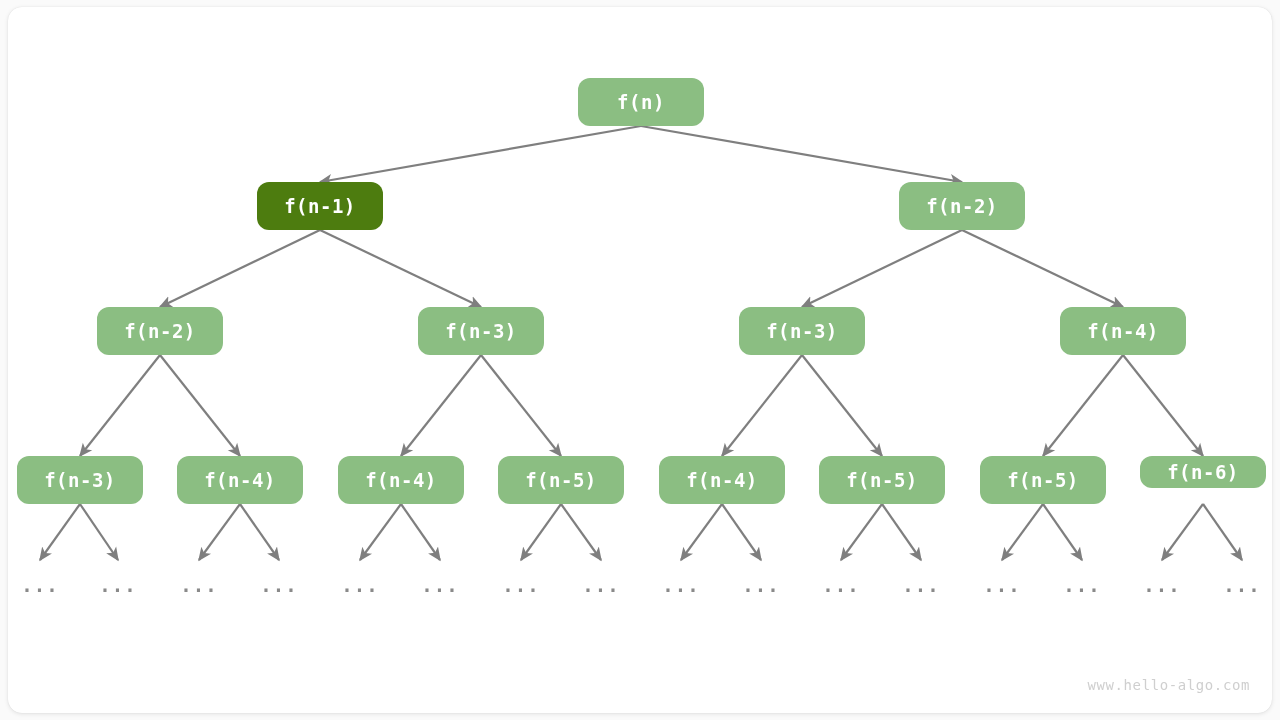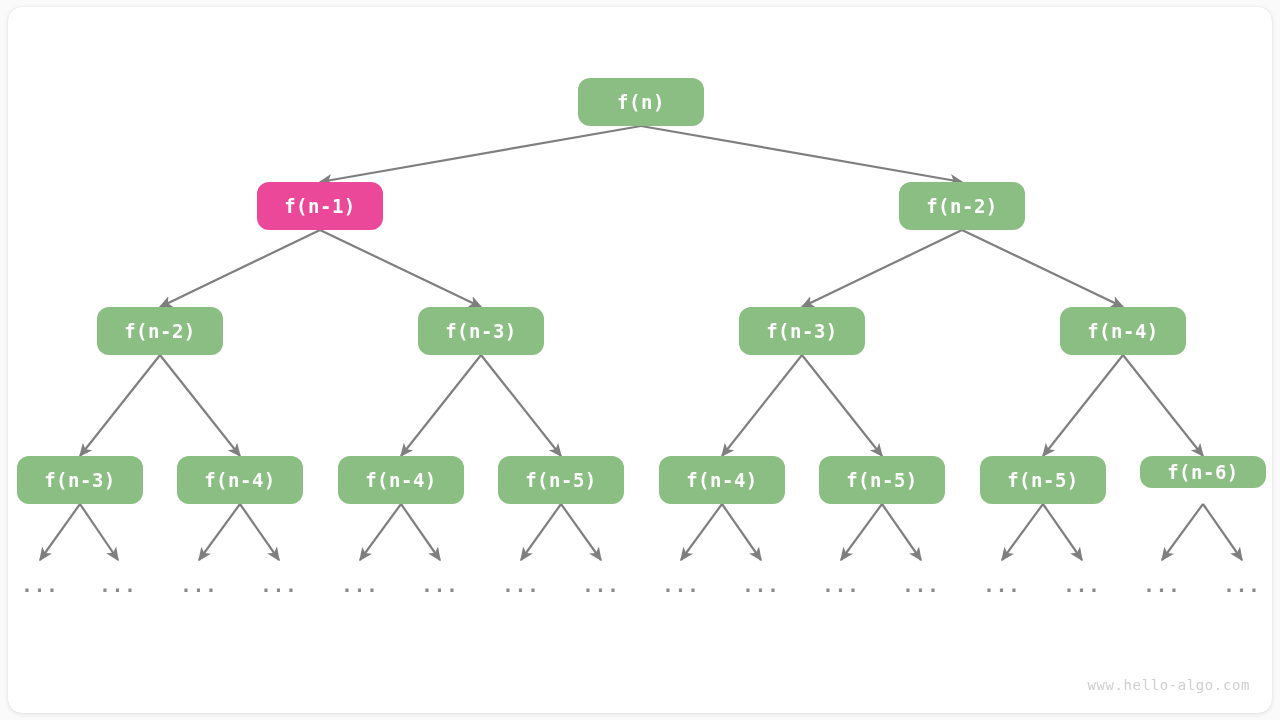--- a/index.html
+++ b/index.html
@@ -116,21 +116,21 @@
       <line x1="882" y1="504" x2="841" y2="560" stroke="#7F7F7F" stroke-width="2.2" stroke-linecap="butt" marker-end="url(#arrowhead)"></line>
       <line x1="882" y1="504" x2="921" y2="560" stroke="#7F7F7F" stroke-width="2.2" stroke-linecap="butt" marker-end="url(#arrowhead)"></line>
       <line x1="1043" y1="504" x2="1002" y2="560" stroke="#7F7F7F" stroke-width="2.2" stroke-linecap="butt" marker-end="url(#arrowhead)"></line>
       <line x1="1043" y1="504" x2="1082" y2="560" stroke="#7F7F7F" stroke-width="2.2" stroke-linecap="butt" marker-end="url(#arrowhead)"></line>
       <line x1="1203" y1="504" x2="1162" y2="560" stroke="#7F7F7F" stroke-width="2.2" stroke-linecap="butt" marker-end="url(#arrowhead)"></line>
       <line x1="1203" y1="504" x2="1242" y2="560" stroke="#7F7F7F" stroke-width="2.2" stroke-linecap="butt" marker-end="url(#arrowhead)"></line>
     </svg>
 
   <div id="nodes-layer">
       <div class="node" style="left: 578px; top: 78px; width: 126px; height: 48px; background: rgb(139, 190, 130); color: rgb(255, 255, 255);">f(n)</div>
-      <div class="node" style="left: 257px; top: 182px; width: 126px; height: 48px; background: #ec4899; color: rgb(255, 255, 255);">f(n-1)</div>
+      <div class="node" style="left: 257px; top: 182px; width: 126px; height: 48px; background: #4d7c0f; color: rgb(255, 255, 255);">f(n-1)</div>
       <div class="node" style="left: 899px; top: 182px; width: 126px; height: 48px; background: rgb(139, 190, 130); color: rgb(255, 255, 255);">f(n-2)</div>
       <div class="node" style="left: 97px; top: 307px; width: 126px; height: 48px; background: rgb(139, 190, 130); color: rgb(255, 255, 255);">f(n-2)</div>
       <div class="node" style="left: 418px; top: 307px; width: 126px; height: 48px; background: rgb(139, 190, 130); color: rgb(255, 255, 255);">f(n-3)</div>
       <div class="node" style="left: 739px; top: 307px; width: 126px; height: 48px; background: rgb(139, 190, 130); color: rgb(255, 255, 255);">f(n-3)</div>
       <div class="node" style="left: 1060px; top: 307px; width: 126px; height: 48px; background: rgb(139, 190, 130); color: rgb(255, 255, 255);">f(n-4)</div>
       <div class="node" style="left: 17px; top: 456px; width: 126px; height: 48px; background: rgb(139, 190, 130); color: rgb(255, 255, 255);">f(n-3)</div>
       <div class="node" style="left: 177px; top: 456px; width: 126px; height: 48px; background: rgb(139, 190, 130); color: rgb(255, 255, 255);">f(n-4)</div>
       <div class="node" style="left: 338px; top: 456px; width: 126px; height: 48px; background: rgb(139, 190, 130); color: rgb(255, 255, 255);">f(n-4)</div>
       <div class="node" style="left: 498px; top: 456px; width: 126px; height: 48px; background: rgb(139, 190, 130); color: rgb(255, 255, 255);">f(n-5)</div>
       <div class="node" style="left: 659px; top: 456px; width: 126px; height: 48px; background: rgb(139, 190, 130); color: rgb(255, 255, 255);">f(n-4)</div>

